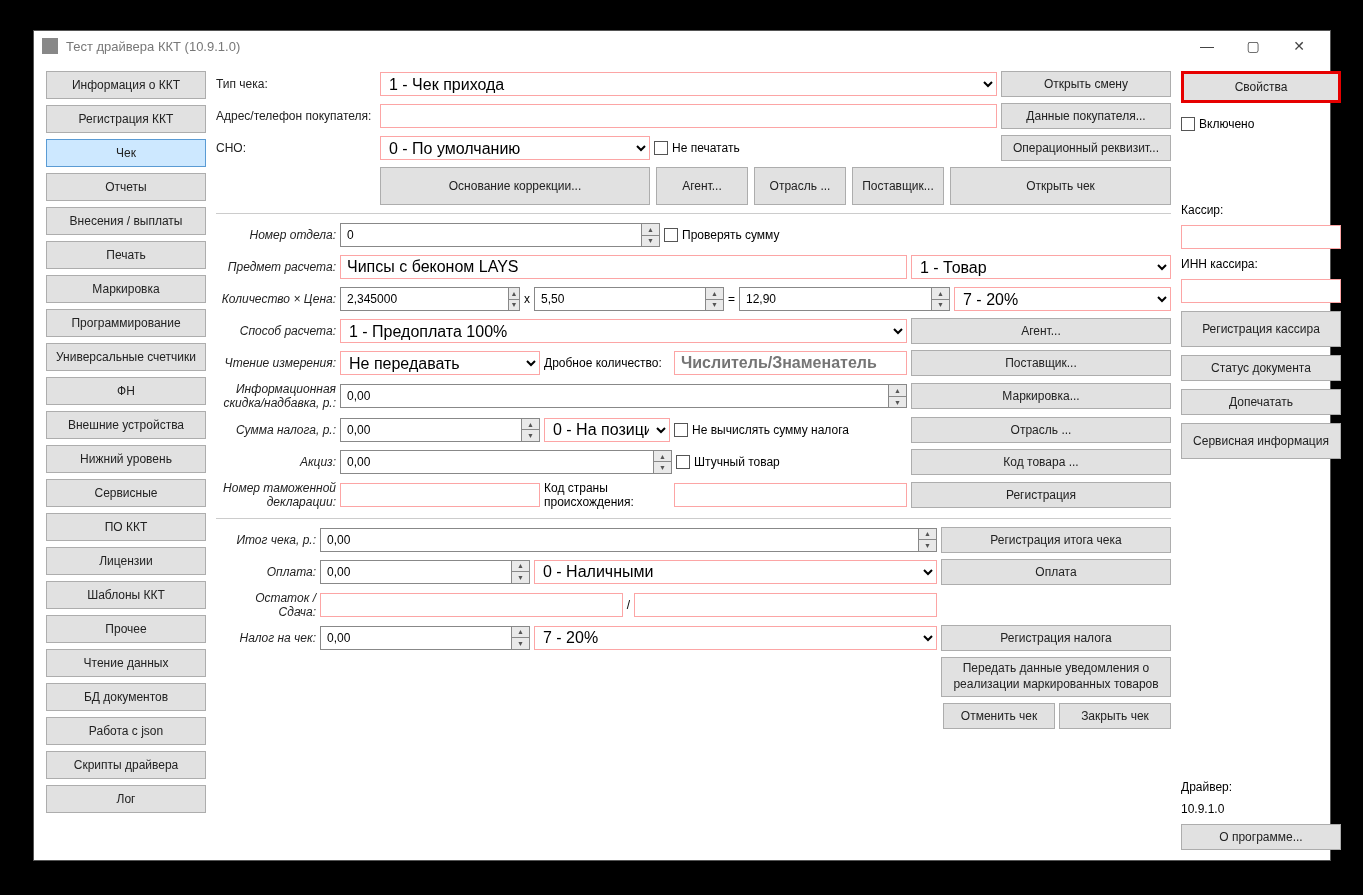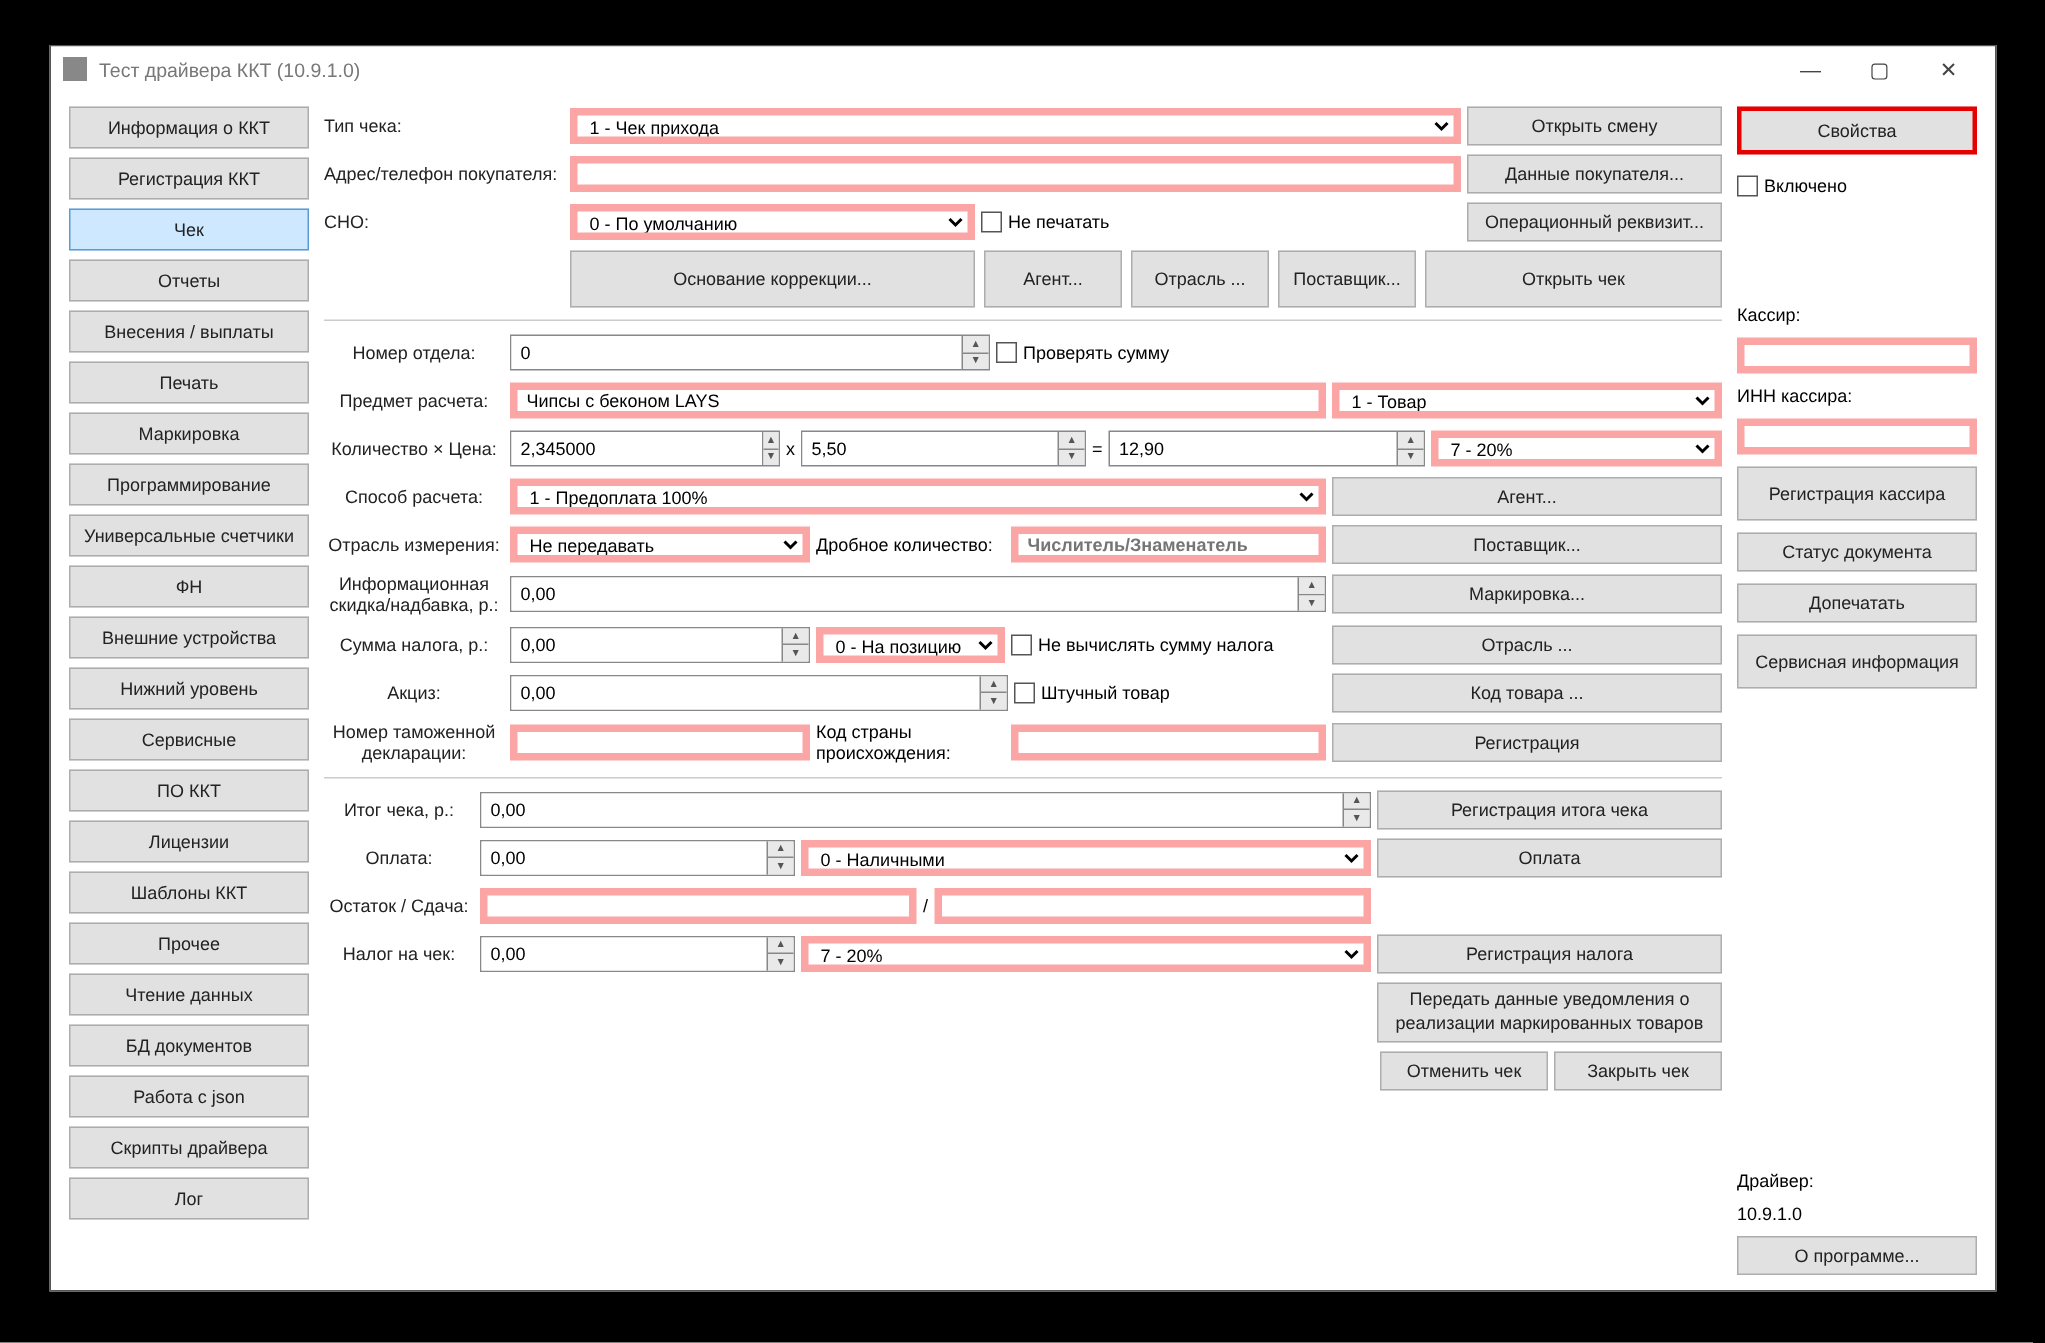--- a/index.html
+++ b/index.html
@@ -50,38 +50,38 @@
   background: #e1e1e1;
   display: flex; align-items: center; justify-content: center;
   font-size: 12px;
   color: #222;
   cursor: default;
 }
 .sbtn.active { background: #cde8ff; border-color: #5a9bd4; }
 .main { display: flex; flex-direction: column; gap: 6px; }
 .row { display: flex; align-items: center; gap: 4px; min-height: 26px; }
 .label { width: 160px; font-size: 12px; color: #222; text-align: left; }
-.label2 { width: 100px; font-size: 12px; color: #222; text-align: center; }
+.label2 { width: 100px; font-size: 12px; color: #222; text-align: right; font-style: italic; }
 .btn {
   height: 26px;
   border: 1px solid #adadad;
   background: #e1e1e1;
   display: flex; align-items: center; justify-content: center;
   font-size: 12px;
   color: #222;
   cursor: default;
   padding: 0 8px;
 }
 .btn.multi { height: 38px; line-height: 1.2; text-align: center; }
 select, input[type=text] {
   height: 24px;
-  border: 5px solid #fca5a5;
+  border: 1px solid #fca5a5;
   background: #fff;
   font-family: inherit;
-  font-size: 12px;
+  font-size: 16px;
   padding: 0 4px;
 }
 input[type=text] { padding: 0 6px; }
 .spin {
   height: 24px;
   display: flex;
   border: 1px solid #888;
   background: #fff;
 }
 .spin input { border: none; flex: 1; height: 100%; font-size: 12px; padding: 0 6px; outline: none; }
@@ -220,21 +220,21 @@
         <select style="flex:1"><option>7 - 20%</option></select>
       </div>
 
       <div class="row">
         <div class="label2" style="width:120px">Способ расчета:</div>
         <select style="flex:1"><option>1 - Предоплата 100%</option></select>
         <div class="btn" style="width:260px">Агент...</div>
       </div>
 
       <div class="row">
-        <div class="label2" style="width:120px">Отрасль измерения:</div>
+        <div class="label2" style="width:120px">Чтение измерения:</div>
         <select style="width:200px"><option>Не передавать</option></select>
         <span style="width:126px">Дробное количество:</span>
         <input type="text" style="flex: 1 1 0%; font-weight: bold;" class="muted" placeholder="Числитель/Знаменатель">
         <div class="btn" style="width:260px">Поставщик...</div>
       </div>
 
       <div class="row">
         <div class="label2" style="width:120px;line-height:1.2">Информационная скидка/надбавка, р.:</div>
         <div class="spin" style="flex:1">
             <input value="0,00" style="">

